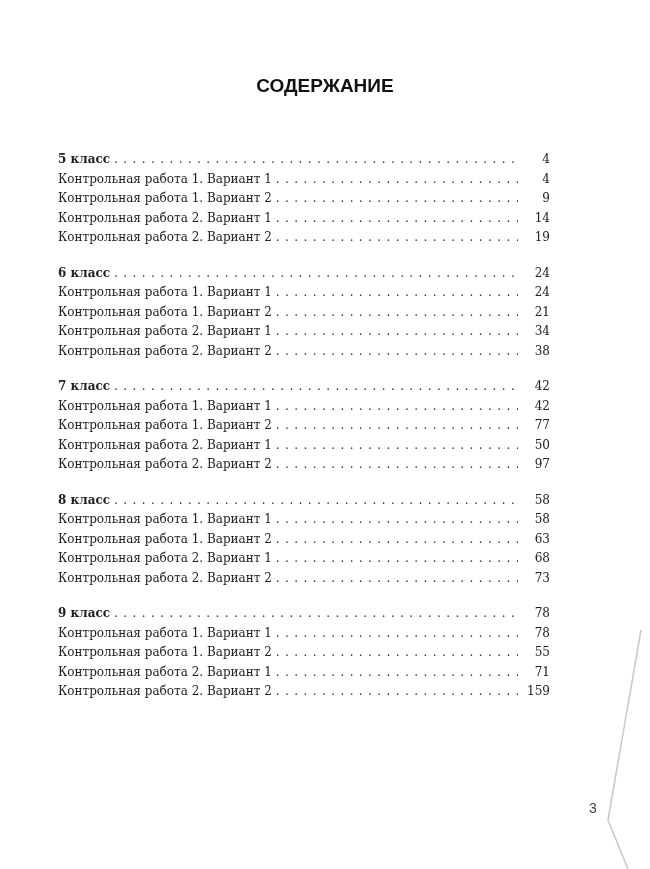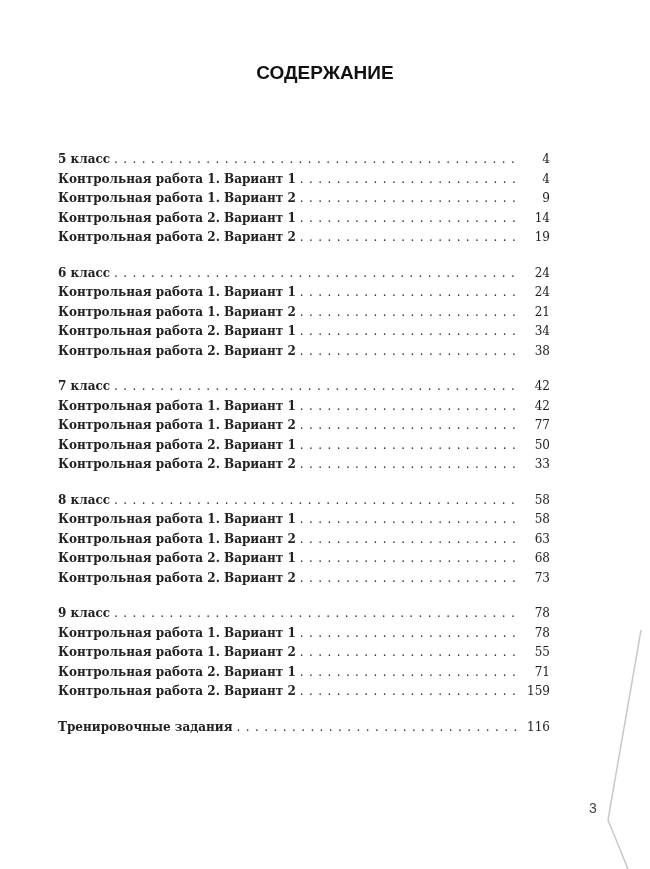--- a/index.html
+++ b/index.html
@@ -1,21 +1,21 @@
 <!DOCTYPE html>
 <html><head>
 <meta charset="utf-8">
 <style>
   html,body{margin:0;padding:0;background:#fff;}
   body{width:650px;height:869px;position:relative;overflow:hidden;font-family:"DejaVu Serif",serif;color:#222;}
-  .title{position:absolute;top:62px;left:0;width:100%;text-align:center;font-family:"Liberation Sans",sans-serif;font-weight:bold;font-size:19px;letter-spacing:0px;color:#111;}
+  .title{position:absolute;top:75px;left:0;width:100%;text-align:center;font-family:"Liberation Sans",sans-serif;font-weight:bold;font-size:19px;letter-spacing:0px;color:#111;}
   .toc{position:absolute;left:58px;top:150px;width:492px;}
   .section{margin-bottom:16px;}
   .row{display:flex;align-items:flex-end;height:19.5px;font-size:12px;line-height:19.5px;white-space:nowrap;}
-  .row .label{flex:0 0 auto;padding-right:4px;font-weight:bold;}
+  .row .label{flex:0 0 auto;padding-right:4px;}
   .row.bold .label{font-weight:bold;}
   .row .dots{flex:1 1 auto;overflow:hidden;letter-spacing:3.1px;color:#333;}
   .row .dots::before{content:". . . . . . . . . . . . . . . . . . . . . . . . . . . . . . . . . . . . . . . . . . . . . . . . . . . . . . . . . . . . . . . . . . . . . . . . . . . . .";letter-spacing:0;word-spacing:1.6px;}
   .row .page{flex:0 0 auto;text-align:right;padding-left:8px;min-width:24px;}
   .corner{position:absolute;right:0;top:630px;width:80px;height:239px;}
   .pnum{position:absolute;left:589px;top:800px;font-family:"Liberation Sans",sans-serif;font-size:14px;color:#444;}
 </style>
 </head>
 <body>
 
@@ -93,21 +93,21 @@
         <span class="page">77</span>
       </div>
       <div class="row">
         <span class="label">Контрольная работа 2. Вариант 1</span>
         <span class="dots"></span>
         <span class="page">50</span>
       </div>
       <div class="row">
         <span class="label">Контрольная работа 2. Вариант 2</span>
         <span class="dots"></span>
-        <span class="page">33</span>
+        <span class="page">97</span>
       </div>
     </div>
     <div class="section">
       <div class="row bold">
         <span class="label">8 класс</span>
         <span class="dots"></span>
         <span class="page" style="font-weight: normal;">58</span>
       </div>
       <div class="row">
         <span class="label">Контрольная работа 1. Вариант 1</span>
@@ -150,25 +150,18 @@
         <span class="label">Контрольная работа 2. Вариант 1</span>
         <span class="dots"></span>
         <span class="page">71</span>
       </div>
       <div class="row">
         <span class="label">Контрольная работа 2. Вариант 2</span>
         <span class="dots"></span>
         <span class="page">159</span>
       </div>
     </div>
-    <div class="section">
-      <div class="row bold">
-        <span class="label">Тренировочные задания</span>
-        <span class="dots"></span>
-        <span class="page" style="font-weight: normal;">116</span>
-      </div>
-    </div>
   </div>
 
 <svg class="corner" viewBox="0 0 80 239">
   <polyline points="71,0 38,190 58,239" fill="none" stroke="#c8c8c8" stroke-width="1.5"></polyline>
 </svg>
 <div class="pnum">3</div>
 
 </body></html>

